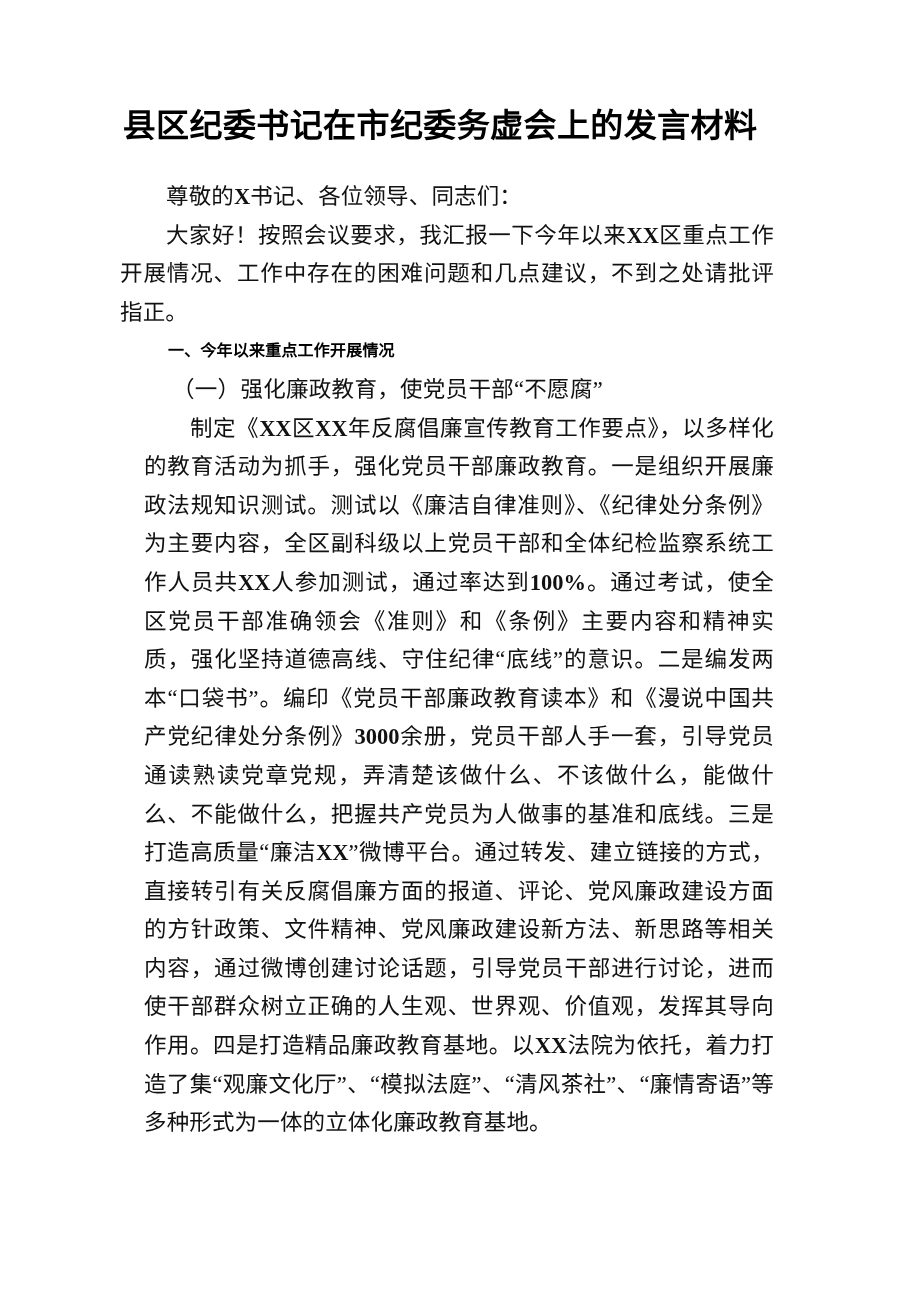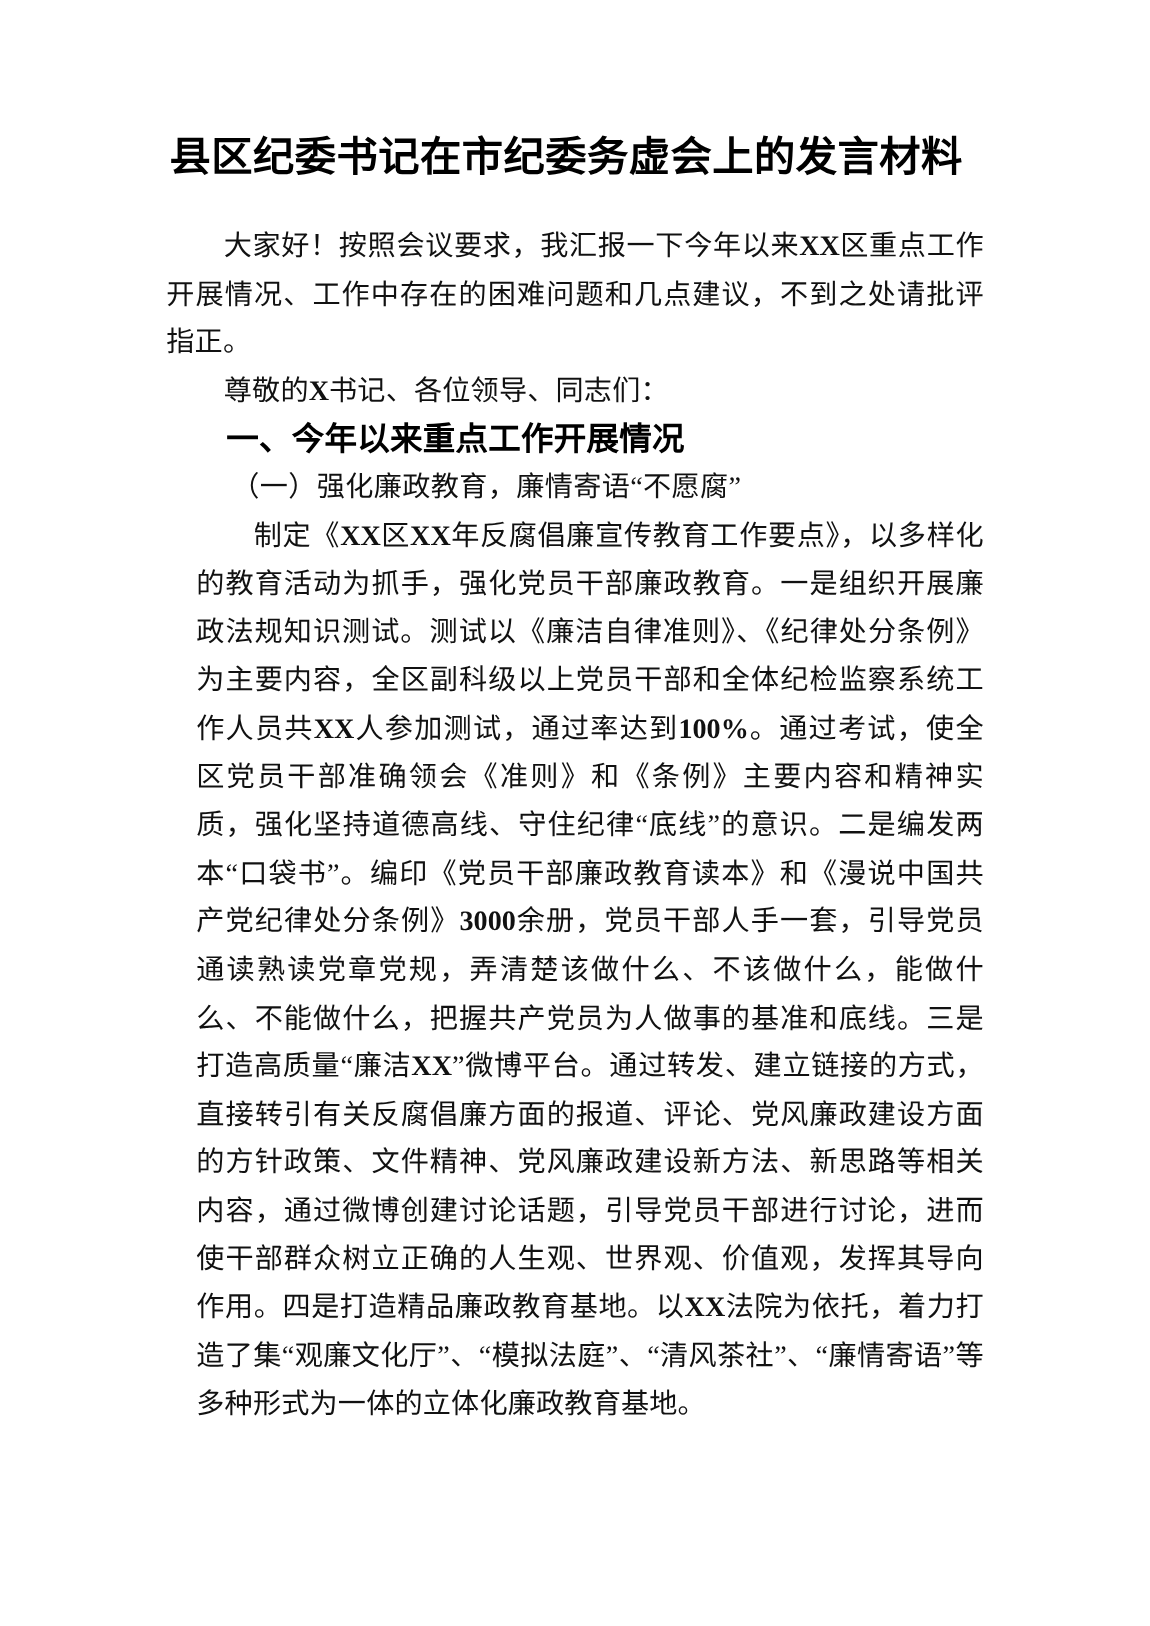--- a/index.html
+++ b/index.html
@@ -14,21 +14,21 @@
     width: 920px;
     height: 1301px;
     margin: 0 auto;
     background: #ffffff;
     overflow: hidden;
     box-sizing: border-box;
   }
 
   .content {
     position: absolute;
-    left: 133px;
+    left: 120px;
     top: 0;
     width: 654px;
   }
 
   
   .doc-title {
     font-family: "Liberation Sans", "DejaVu Sans", sans-serif;
     font-weight: bold;
     font-size: 33px;
     line-height: 60px;
@@ -59,23 +59,23 @@
     letter-spacing: 0.15px;
   }
 
   p.para.full {
     text-indent: 46px;
     margin-left: 24px;
   }
 
   
   p.heading-1 {
-    font-family: Liberation Sans, sans-serif;
+    font-family: Liberation Serif, serif;
     font-weight: bold;
-    font-size: 26px;
+    font-size: 16px;
     line-height: 38.6px;
     color: #000000;
     margin: 0;
     text-indent: 48px;
     letter-spacing: 0.2px;
     word-break: break-all;
   }
 
   
   p.heading-2 {
@@ -99,25 +99,25 @@
 </head>
 <body>
 
 <div class="page">
   <div class="content">
 
     <h1 class="doc-title">县区纪委书记在市纪委务虚会上的发言材料</h1>
 
     <div class="body-block">
 
+      <p class="para">尊敬的<span class="lat">X</span>书记、各位领导、同志们：</p>
+
       <p class="para">大家好！按照会议要求，我汇报一下今年以来<span class="lat">XX</span>区重点工作开展情况、工作中存在的困难问题和几点建议，不到之处请批评指正。</p>
-
-      <p class="para">尊敬的<span class="lat">X</span>书记、各位领导、同志们：</p>
 
       <p class="heading-1">一、今年以来重点工作开展情况</p>
 
-      <p class="heading-2">（一）强化廉政教育，廉情寄语“不愿腐”</p>
+      <p class="heading-2">（一）强化廉政教育，使党员干部“不愿腐”</p>
 
       <p class="para full">制定《<span class="lat">XX</span>区<span class="lat">XX</span>年反腐倡廉宣传教育工作要点》，以多样化的教育活动为抓手，强化党员干部廉政教育。一是组织开展廉政法规知识测试。测试以《廉洁自律准则》、《纪律处分条例》为主要内容，全区副科级以上党员干部和全体纪检监察系统工作人员共<span class="lat">XX</span>人参加测试，通过率达到<span class="lat">100%</span>。通过考试，使全区党员干部准确领会《准则》和《条例》主要内容和精神实质，强化坚持道德高线、守住纪律“底线”的意识。二是编发两本“口袋书”。编印《党员干部廉政教育读本》和《漫说中国共产党纪律处分条例》<span class="lat">3000</span>余册，党员干部人手一套，引导党员通读熟读党章党规，弄清楚该做什么、不该做什么，能做什么、不能做什么，把握共产党员为人做事的基准和底线。三是打造高质量“廉洁<span class="lat">XX</span>”微博平台。通过转发、建立链接的方式，直接转引有关反腐倡廉方面的报道、评论、党风廉政建设方面的方针政策、文件精神、党风廉政建设新方法、新思路等相关内容，通过微博创建讨论话题，引导党员干部进行讨论，进而使干部群众树立正确的人生观、世界观、价值观，发挥其导向作用。四是打造精品廉政教育基地。以<span class="lat">XX</span>法院为依托，着力打造了集“观廉文化厅”、“模拟法庭”、“清风茶社”、“廉情寄语”等多种形式为一体的立体化廉政教育基地。</p>
 
     </div>
   </div>
 </div>
 
 </body></html>

